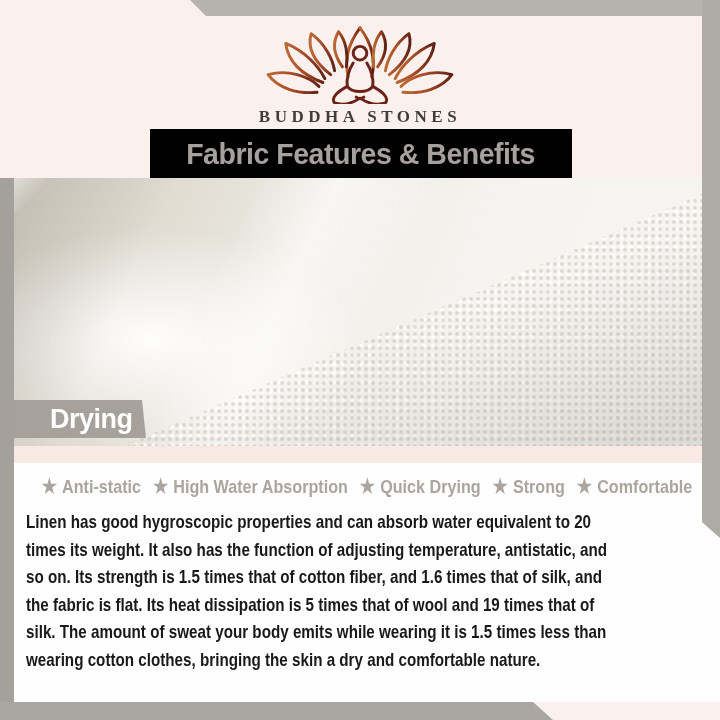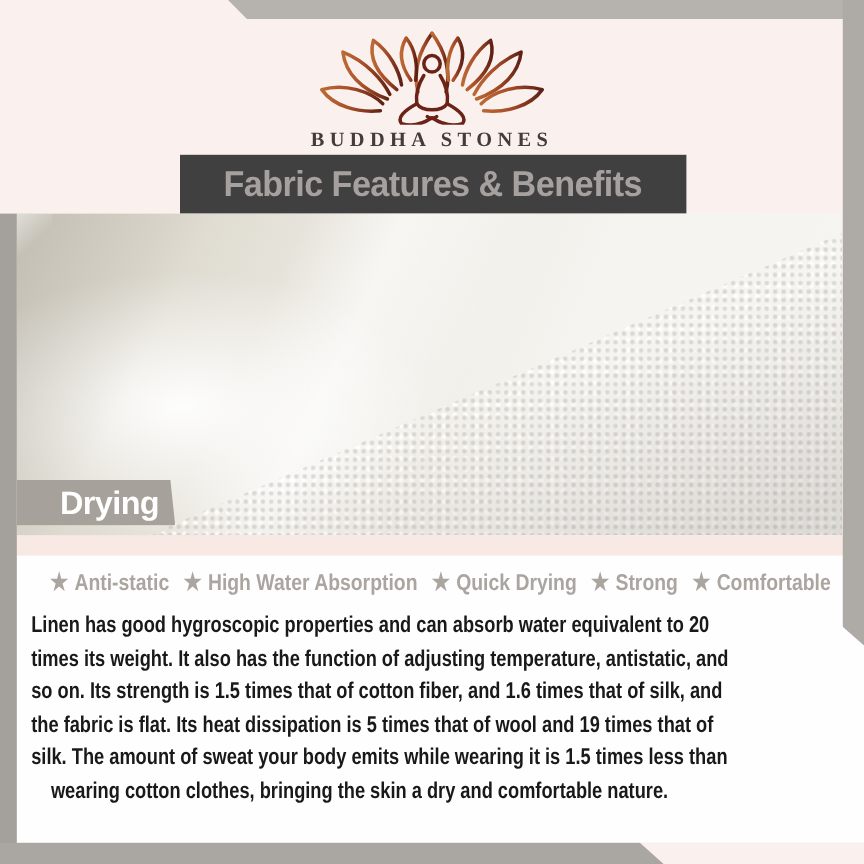--- a/index.html
+++ b/index.html
@@ -26,21 +26,21 @@
   }
   
   .logo-block{position:absolute;left:0;top:18px;width:720px;text-align:center;z-index:2;}
   .logo-block svg{display:block;margin:0 auto;}
   .brand-name{
     margin-top:3px;font-family:"Liberation Serif",serif;font-size:17px;font-weight:600;
     letter-spacing:4.5px;color:#423d3b;
   }
   
   .header-box{
-    position:absolute;left:150px;top:129px;width:422px;height:49px;background:#404040;
+    position:absolute;left:150px;top:129px;width:422px;height:49px;background:#000000;
     display:flex;align-items:center;justify-content:center;z-index:2;
   }
   .header-title{
     font-size:30px;font-weight:bold;color:#a6a09e;white-space:nowrap;
     transform:scaleX(.95);transform-origin:50% 50%;letter-spacing:-.5px;
   }
   
   .photo{
     position:absolute;left:14px;top:178px;width:688px;height:268px;overflow:hidden;
     background:linear-gradient(112deg,#d4d0c5 0%,#dcd8cd 15%,#e6e3da 30%,#f0eee8 48%,#f5f4f0 65%,#f6f5f2 100%);
@@ -78,21 +78,21 @@
   .gap-strip{position:absolute;left:14px;top:446px;width:706px;height:17px;background:#f9e9e5;z-index:1;}
   
   .card{position:absolute;left:14px;top:463px;width:706px;height:239px;background:#fefefe;z-index:4;}
   .features-row{
     margin-top:13px;display:flex;justify-content:center;align-items:center;gap:14px;
     color:#aba5a0;font-weight:bold;font-size:19px;white-space:nowrap;
     transform:scaleX(.85);transform-origin:50% 50%;
   }
   .feature-item{display:flex;align-items:center;gap:6px;}
   .star{font-size:20px;line-height:1;position:relative;top:-1px;}
-  .description{margin:10px 10px 0 12px;text-align:center;}
+  .description{margin:10px 10px 0 12px;}
   .desc-line{
     font-size:19px;font-weight:bold;color:#191919;line-height:27.5px;white-space:nowrap;
     transform:scaleX(.8);transform-origin:0 50%;
   }
 </style>
 </head>
 <body>
 
 <div class="canvas">
 

